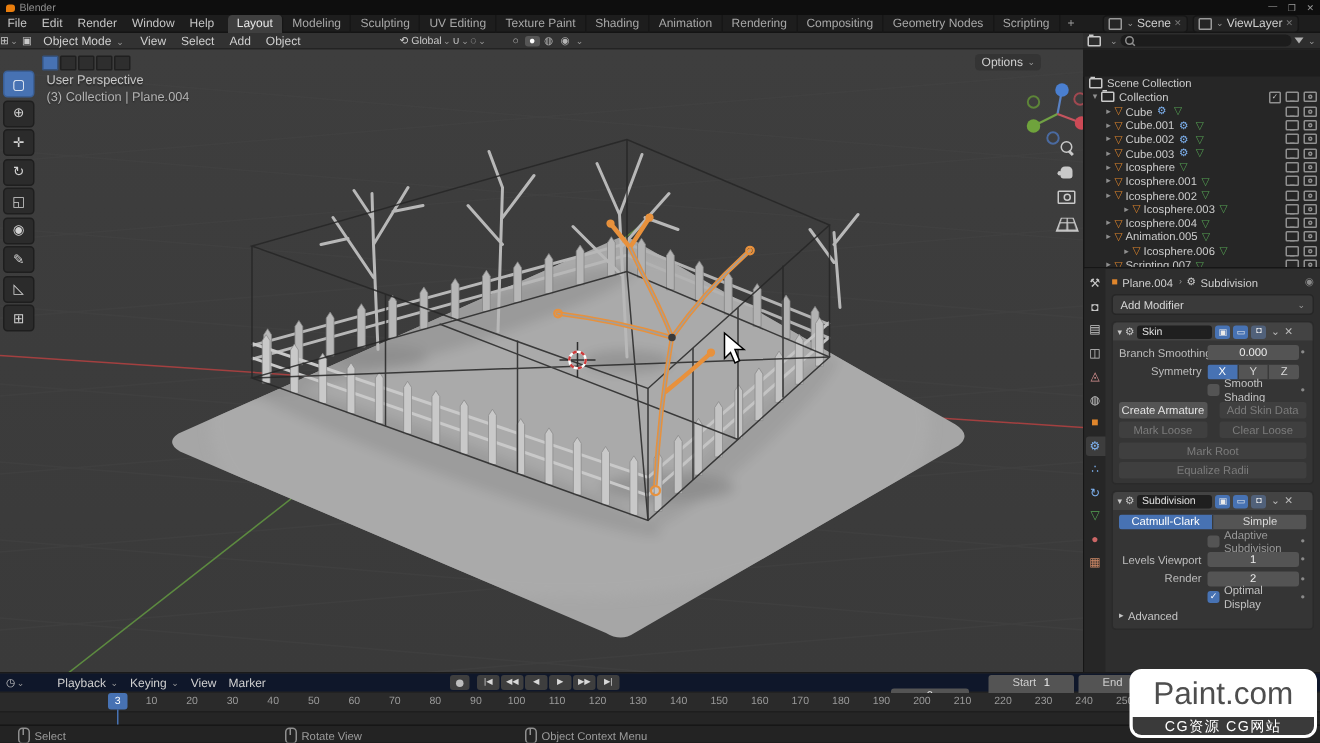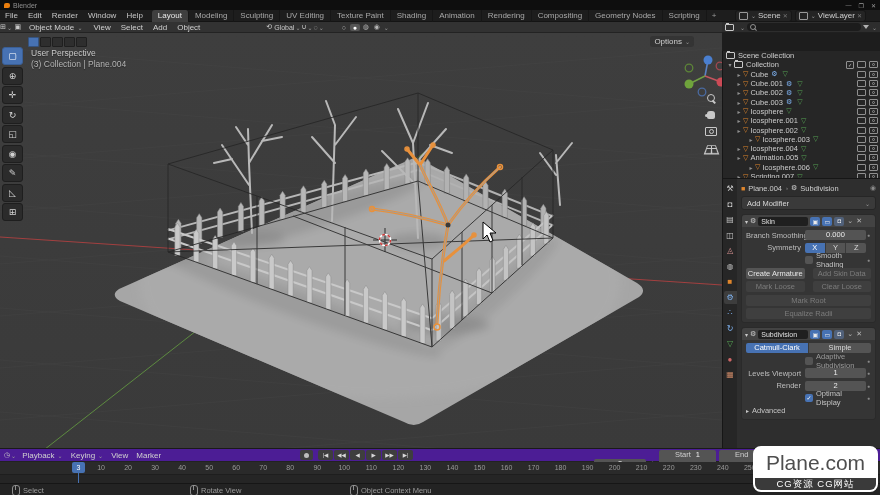--- a/index.html
+++ b/index.html
@@ -104,21 +104,21 @@
   .i-hand::after{content:"";position:absolute;left:-2px;top:3px;width:3px;height:3px;background:#c9c9c9;border-radius:2px;}
   .i-cam2{width:10px;height:7px;border:1px solid #c9c9c9;border-radius:1px;position:relative;}
   .i-cam2::after{content:"";position:absolute;left:3px;top:1px;width:3px;height:3px;border:1px solid #c9c9c9;border-radius:50%;}
   .i-grid{width:9px;height:9px;border:1px solid #c9c9c9;position:relative;transform:perspective(12px) rotateX(40deg);}
   .i-grid::before{content:"";position:absolute;left:4px;top:0;width:1px;height:9px;background:#c9c9c9;}
   .i-grid::after{content:"";position:absolute;left:0;top:4px;width:9px;height:1px;background:#c9c9c9;}
   .i-mag2{width:6px;height:6px;border:1.5px solid #c9c9c9;border-radius:50%;position:relative;}
   .i-mag2::after{content:"";position:absolute;width:4px;height:1.5px;background:#c9c9c9;left:4px;top:6px;transform:rotate(45deg);}
   
   .timeline{position:absolute;top:448px;left:0;right:0;height:35px;background:#2b2b2b;border-top:1px solid #1a1a1a;box-sizing:border-box;}
-  .tl-head{height:13px;background:#4c1d95;display:flex;align-items:center;font-size:8px;padding:0 4px;gap:2px;position:relative;border-bottom:1px solid #222;box-sizing:border-box;}
+  .tl-head{height:13px;background:#0f172a;display:flex;align-items:center;font-size:8px;padding:0 4px;gap:18px;position:relative;border-bottom:1px solid #222;box-sizing:border-box;}
   .tl-menu{padding:0 4px;color:#d0d0d0;display:flex;align-items:center;gap:2px;}
   .transport{position:absolute;left:318px;top:1px;display:flex;gap:1px;align-items:center;}
   .tbtn{min-width:13px;height:10px;background:#3e3e3e;border-radius:2px;display:flex;align-items:center;justify-content:center;font-size:5.5px;color:#d8d8d8;padding:0 1px;}
   .rec{position:absolute;left:300px;top:1px;width:13px;height:10px;background:#3e3e3e;border-radius:2px;display:flex;align-items:center;justify-content:center;}
   .rec::after{content:"";width:5px;height:5px;border-radius:50%;background:#bdbdbd;}
   .tl-fields{position:absolute;left:594px;top:1px;display:flex;gap:3px;align-items:center;font-size:7.5px;}
   .tl-frame{width:52px;height:10px;background:#545454;border-radius:2px;text-align:center;line-height:10px;color:#eee;}
   .clock{color:#c9c9c9;font-size:8px;}
   .tl-se{display:flex;background:#545454;border-radius:2px;height:28px;line-height:10px;padding:0 16px;gap:5px;color:#cfcfcf;justify-content:center;}
   .tl-se b{color:#efefef;font-weight:normal;}
@@ -844,15 +844,15 @@
     <span class="i-mouse"></span>
     <span>Rotate View</span>
   </span>
   <span class="sb-item" style="left:350px">
     <span class="i-mouse"></span>
     <span>Object Context Menu</span>
   </span>
 </div>
 
 <div class="watermark">
-  <div class="wm-top">Plane.com</div>
+  <div class="wm-top">Paint.com</div>
   <div class="wm-bottom">CG资源 CG网站</div>
 </div>
 
 </body></html>

